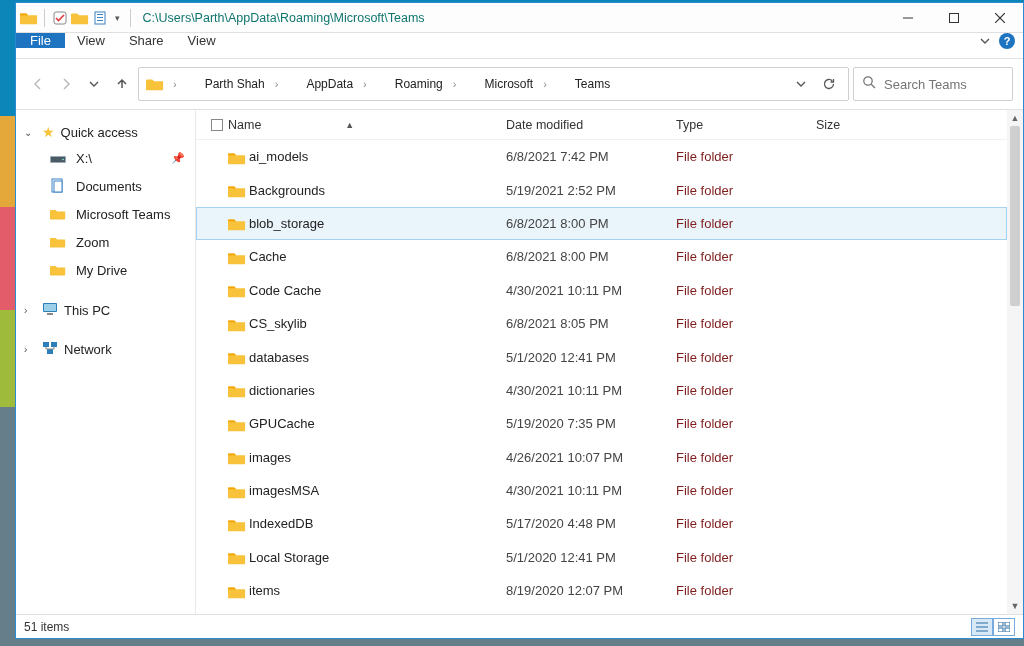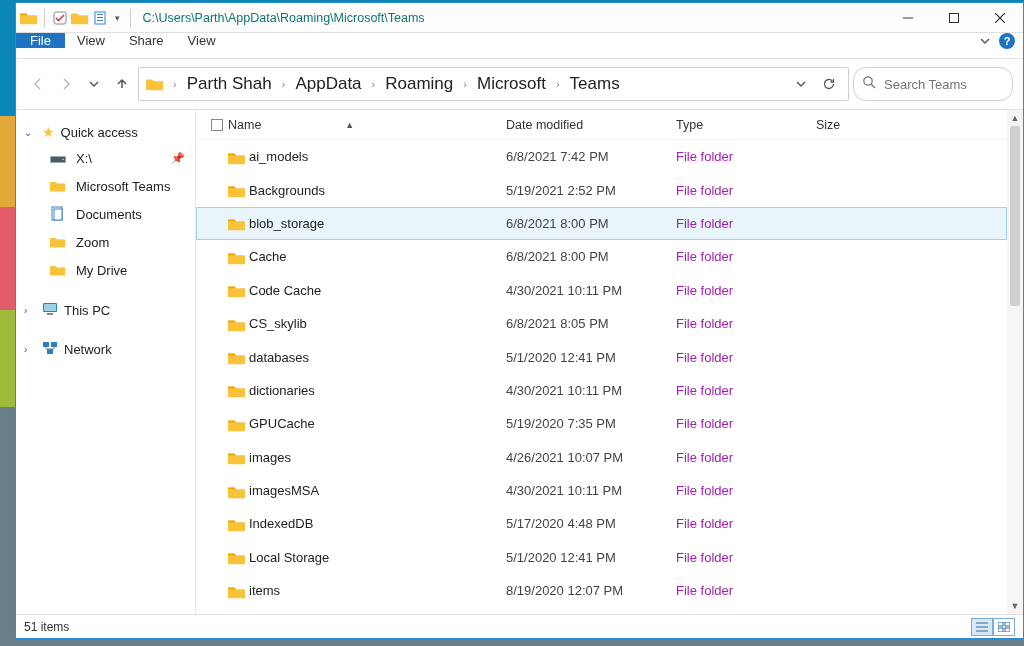--- a/index.html
+++ b/index.html
@@ -20,24 +20,24 @@
   .menubar .right { margin-left:auto; display:flex; align-items:center; padding-right:8px; gap:8px;}
   .ribbon-expand svg, .help-icon svg { display:block; }
   .help-circle { width:16px; height:16px; border-radius:50%; background:#1e74c0; color:#fff; font-size:11px; display:flex; align-items:center; justify-content:center; font-weight:bold;}
   
   .navbar { height:50px; display:flex; align-items:center; padding:0 10px; gap:4px; }
   .nav-btn { width:24px; height:28px; display:flex; align-items:center; justify-content:center; color:#555; }
   .nav-btn.disabled { color:#bbb; }
   .address { flex:1; height:34px; border:1px solid #cfcfcf; display:flex; align-items:center; padding:0 6px; gap:2px; border-radius:2px;}
   .address .crumb-icon { width:20px; display:flex; align-items:center; justify-content:center;}
   .address .crumb-sep { color:#888; font-size:11px; padding:0 6px;}
-  .address .crumb { font-size:17px; color:#222; padding:0 2px; white-space:nowrap;}
+  .address .crumb { font-size:12px; color:#222; padding:0 2px; white-space:nowrap;margin-left:18px;}
   .address .spacer { flex:1; }
   .address .addr-btn { width:26px; height:26px; display:flex; align-items:center; justify-content:center; color:#555;}
-  .searchbox { width:160px; height:34px; border:1px solid #cfcfcf; display:flex; align-items:center; padding:8px 8px; gap:8px; border-radius:13px;}
+  .searchbox { width:160px; height:34px; border:1px solid #cfcfcf; display:flex; align-items:center; padding:8px 8px; gap:8px; border-radius:2px;}
   .searchbox input { border:none; outline:none; font-size:13px; width:100%; color:#333; }
   .searchbox .search-icon { color:#666; }
   
   .body { flex:1; display:flex; min-height:0; border-top:1px solid #e0e0e0;}
   .sidebar { width:180px; border-right:1px solid #e9e9e9; padding-top:10px; overflow:hidden;}
   .side-group { margin-bottom:14px; }
   .side-head { display:flex; align-items:center; padding:4px 8px; gap:6px; font-size:13px; color:#222;}
   .side-head .chev { width:12px; color:#555; font-size:10px;}
   .side-head .star { color:#f8c23a; font-size:14px;}
   .side-item { display:flex; align-items:center; padding:6px 8px 6px 34px; gap:10px; font-size:13px; color:#222; position:relative;}
@@ -51,21 +51,21 @@
   .col-head .c-name { flex:0 0 278px; display:flex; align-items:center; gap:4px;}
   .col-head .c-date { flex:0 0 170px;}
   .col-head .c-type { flex:0 0 140px;}
   .col-head .c-size { flex:0 0 100px;}
   .col-head .sort-arrow { font-size:9px; color:#555; margin-left:80px;}
   .rows { }
   .row { display:flex; align-items:center; height:33.4px; font-size:13px; color:#222; padding-left:10px;}
   .row .cb { width:22px;}
   .row .c-name { flex:0 0 278px; display:flex; align-items:center; gap:3px;}
   .row .c-date { flex:0 0 170px; color:#444;}
-  .row .c-type { flex:0 0 140px; color:#a21caf;}
+  .row .c-type { flex:0 0 140px; color:#7f1d1d;}
   .row .c-size { flex:0 0 100px;}
   .row.selected { background:#eaf4fb; outline:1px solid #a3d1ef; outline-offset:-1px;}
   .folder-icon { width:18px; height:14px; position:relative; }
   .folder-icon svg { display:block;}
   .vscroll { width:16px; background:#f5f5f5; display:flex; flex-direction:column;}
   .vscroll .arrow { height:16px; display:flex; align-items:center; justify-content:center; font-size:9px; color:#666;}
   .vscroll .track { flex:1; position:relative;}
   .vscroll .thumb { position:absolute; left:3px; right:3px; top:0; height:180px; background:#cfcfcf; border-radius:2px;}
   
   .statusbar { height:24px; border-top:1px solid #e0e0e0; display:flex; align-items:center; font-size:12px; color:#333; padding:0 8px;}
@@ -223,34 +223,34 @@
                 <rect x="0" y="4" width="16" height="7" rx="1" fill="#9aa8b2"></rect>
                 <rect x="1" y="5" width="14" height="5" fill="#4a5b66"></rect>
                 <circle cx="13" cy="7.5" r="0.8" fill="#8fc"></circle>
               </svg>
             </span>
           <span>X:\</span>
           <span class="pin">📌</span>
         </div>
         <div class="side-item">
           <span class="ico">
-              <svg class="svg-folder" viewBox="0 0 20 16">
-                <path fill="#f8c23a" d="M1 3h6l2 2h10v9a1 1 0 0 1-1 1H1a1 1 0 0 1-1-1V4a1 1 0 0 1 1-1z"></path>
-              </svg>
-            </span>
-          <span>Microsoft Teams</span>
-        </div>
-        <div class="side-item">
-          <span class="ico">
               <svg width="14" height="16" viewBox="0 0 14 16">
                 <rect x="1" y="1" width="10" height="13" fill="#fff" stroke="#3b82c4"></rect>
                 <rect x="3" y="3" width="8" height="11" fill="#fff" stroke="#3b82c4"></rect>
               </svg>
             </span>
           <span>Documents</span>
+        </div>
+        <div class="side-item">
+          <span class="ico">
+              <svg class="svg-folder" viewBox="0 0 20 16">
+                <path fill="#f8c23a" d="M1 3h6l2 2h10v9a1 1 0 0 1-1 1H1a1 1 0 0 1-1-1V4a1 1 0 0 1 1-1z"></path>
+              </svg>
+            </span>
+          <span>Microsoft Teams</span>
         </div>
         <div class="side-item">
           <span class="ico">
               <svg class="svg-folder" viewBox="0 0 20 16">
                 <path fill="#f8c23a" d="M1 3h6l2 2h10v9a1 1 0 0 1-1 1H1a1 1 0 0 1-1-1V4a1 1 0 0 1 1-1z"></path>
               </svg>
             </span>
           <span>Zoom</span>
         </div>
         <div class="side-item">

